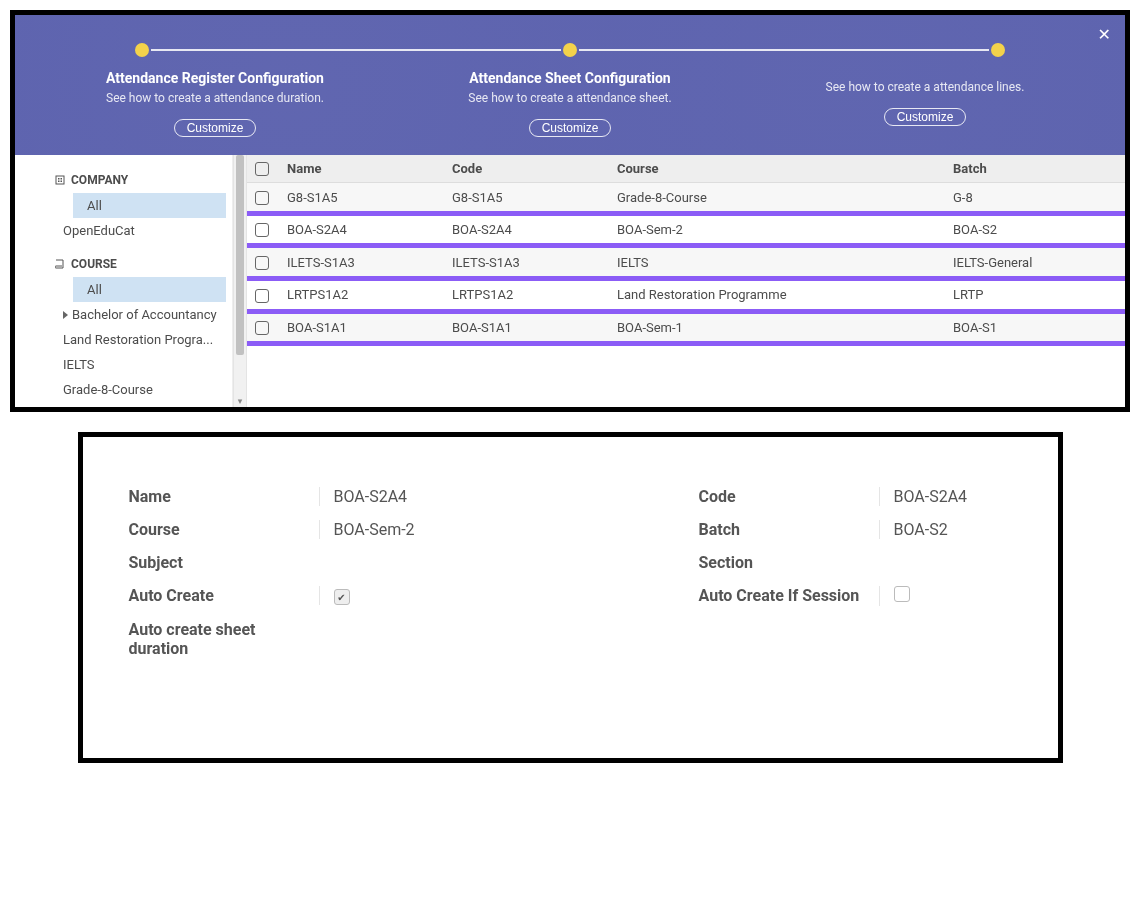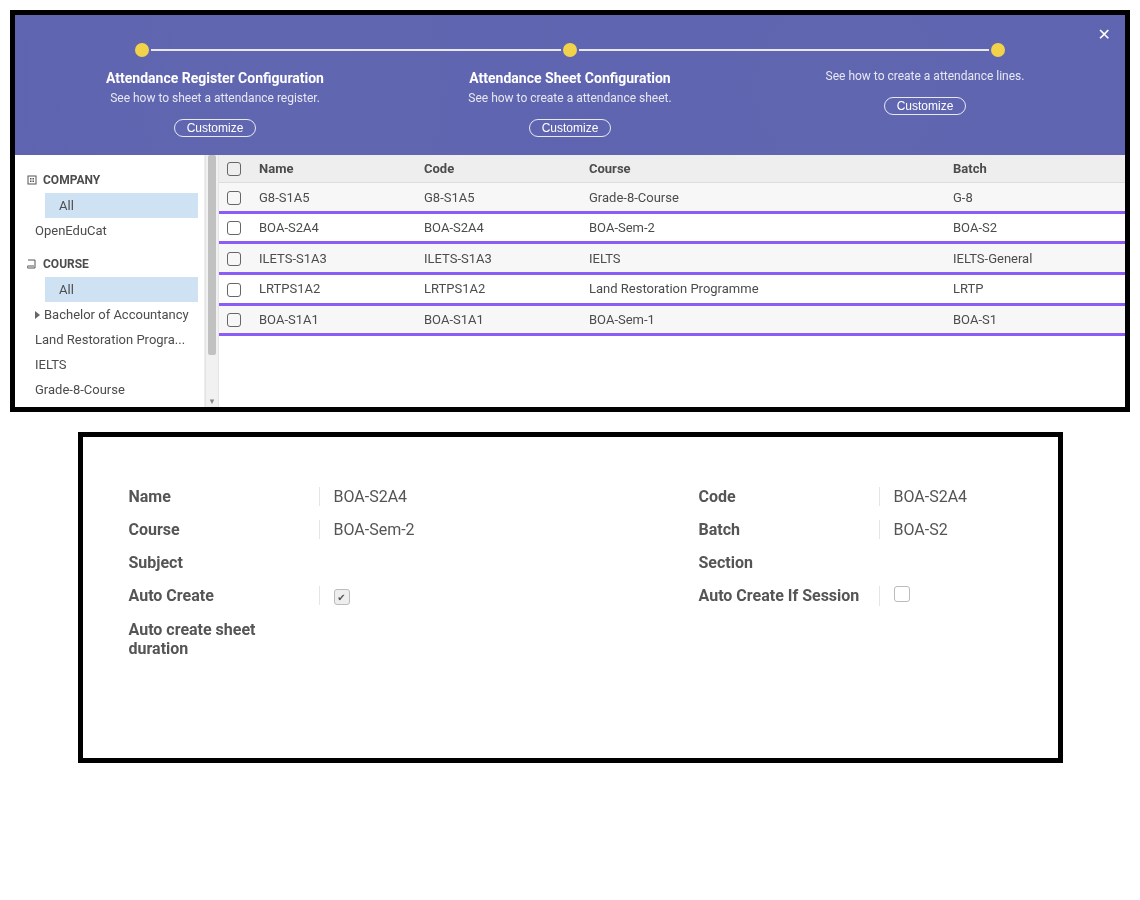--- a/index.html
+++ b/index.html
@@ -14,43 +14,43 @@
       #5e64af;
     background-blend-mode: normal;
     padding: 0 0 18px 0;
     position: relative;
     color: #fff;
   }
   .hero-close { position: absolute; top: 10px; right: 14px; color: #fff; font-size: 16px; cursor: pointer; }
   .stepper { display: flex; align-items: center; justify-content: center; padding: 28px 120px 12px 120px; }
   .step-dot { width: 14px; height: 14px; border-radius: 50%; background: #f3d24b; flex-shrink: 0; }
   .step-line { flex: 1; height: 2px; background: rgba(255,255,255,0.85); margin: 0 2px; }
-  .hero-cols { display: flex; justify-content: space-between; padding: 0 60px; }
+  .hero-cols { display: flex; justify-content: space-between; padding: 0 60px; align-items: center; }
   .hero-col { width: 280px; text-align: center; }
   .hero-title { font-size: 14px; font-weight: 700; color: #fff; line-height: 1.3; margin-bottom: 4px; }
   .hero-sub { font-size: 12px; color: rgba(255,255,255,0.85); margin-bottom: 12px; line-height: 1.3; }
   .hero-btn { display: inline-block; border: 1px solid rgba(255,255,255,0.85); color: #fff; font-size: 12px; padding: 1px 12px; border-radius: 10px; cursor: pointer; background: transparent; }
 
-  .content { display: flex; background: #fff; height: 252px; }
+  .content { display: flex; background: #fff; height: 252px; padding-left: 28px; }
   .sidebar { width: 190px; border-right: 1px solid #eee; padding: 14px 6px; font-size: 13px; overflow: hidden; }
   .sb-group-head { display: flex; align-items: center; gap: 6px; font-weight: 700; color: #4c4c4c; font-size: 12px; margin: 4px 6px 6px 6px; }
   .sb-icon { width: 10px; height: 10px; display: inline-block; }
   .sb-item { padding: 5px 8px 5px 14px; color: #4c4c4c; cursor: pointer; white-space: nowrap; overflow: hidden; text-overflow: ellipsis; }
   .sb-item.sel { background: #cfe2f3; margin-left: 24px; }
   .sb-item .caret { display:inline-block; width:0; height:0; border-top:4px solid transparent; border-bottom:4px solid transparent; border-left:5px solid #666; margin-right:4px; vertical-align: middle; }
 
   .scroll-gutter { width: 14px; background: #f1f1f1; border-left: 1px solid #e4e4e4; border-right: 1px solid #e4e4e4; position: relative; }
   .scroll-thumb { position: absolute; left: 2px; right: 2px; top: 0; height: 200px; background: #c1c1c1; border-radius: 2px; }
   .scroll-arrow { position: absolute; left: 0; right: 0; height: 12px; display:flex; align-items:center; justify-content:center; color:#888; font-size:9px;}
   .scroll-arrow.bot { bottom: 0; }
 
   .tablewrap { flex: 1; overflow: hidden; }
   table.grid { width: 100%; border-collapse: collapse; font-size: 13px; }
   table.grid thead th { background: #eee; text-align: left; font-weight: 700; color: #4c4c4c; padding: 6px 8px; border-bottom: 1px solid #ddd; }
-  table.grid tbody td { padding: 6px 8px; border-bottom: 3px solid #8b5cf6; color: #4c4c4c; }
+  table.grid tbody td { padding: 6px 8px; border-bottom: 5px solid #8b5cf6; color: #4c4c4c; }
   table.grid tbody tr:nth-child(odd) td { background: #f7f7f7; }
   .chk { width: 14px; height: 14px; border: 1.5px solid #666; border-radius: 3px; display: inline-block; vertical-align: middle; }
   col.c-chk { width: 32px; }
   col.c-name { width: 165px; }
   col.c-code { width: 165px; }
   col.c-batch { width: 180px; }
 
   .panel2 { border: 5px solid #000; margin: 20px auto 30px auto; width: 985px; padding: 50px 46px 100px 46px; background: #fff; position: relative; }
   .formgrid { display: grid; grid-template-columns: 190px 290px 90px 180px 150px; column-gap: 0; row-gap: 14px; font-size: 16px; color: #444; align-items: start; }
   .lbl { font-weight: 700; color: #555; }
@@ -69,21 +69,21 @@
     <div class="stepper">
       <span class="step-dot"></span>
       <span class="step-line"></span>
       <span class="step-dot"></span>
       <span class="step-line"></span>
       <span class="step-dot"></span>
     </div>
     <div class="hero-cols">
       <div class="hero-col">
         <div class="hero-title">Attendance Register Configuration</div>
-        <div class="hero-sub">See how to sheet a attendance register.</div>
+        <div class="hero-sub">See how to create a attendance duration.</div>
         <button class="hero-btn">Customize</button>
       </div>
       <div class="hero-col">
         <div class="hero-title">Attendance Sheet Configuration</div>
         <div class="hero-sub">See how to create a attendance sheet.</div>
         <button class="hero-btn">Customize</button>
       </div>
       <div class="hero-col">
         <div class="hero-sub">See how to create a attendance lines.</div>
         <button class="hero-btn">Customize</button>

